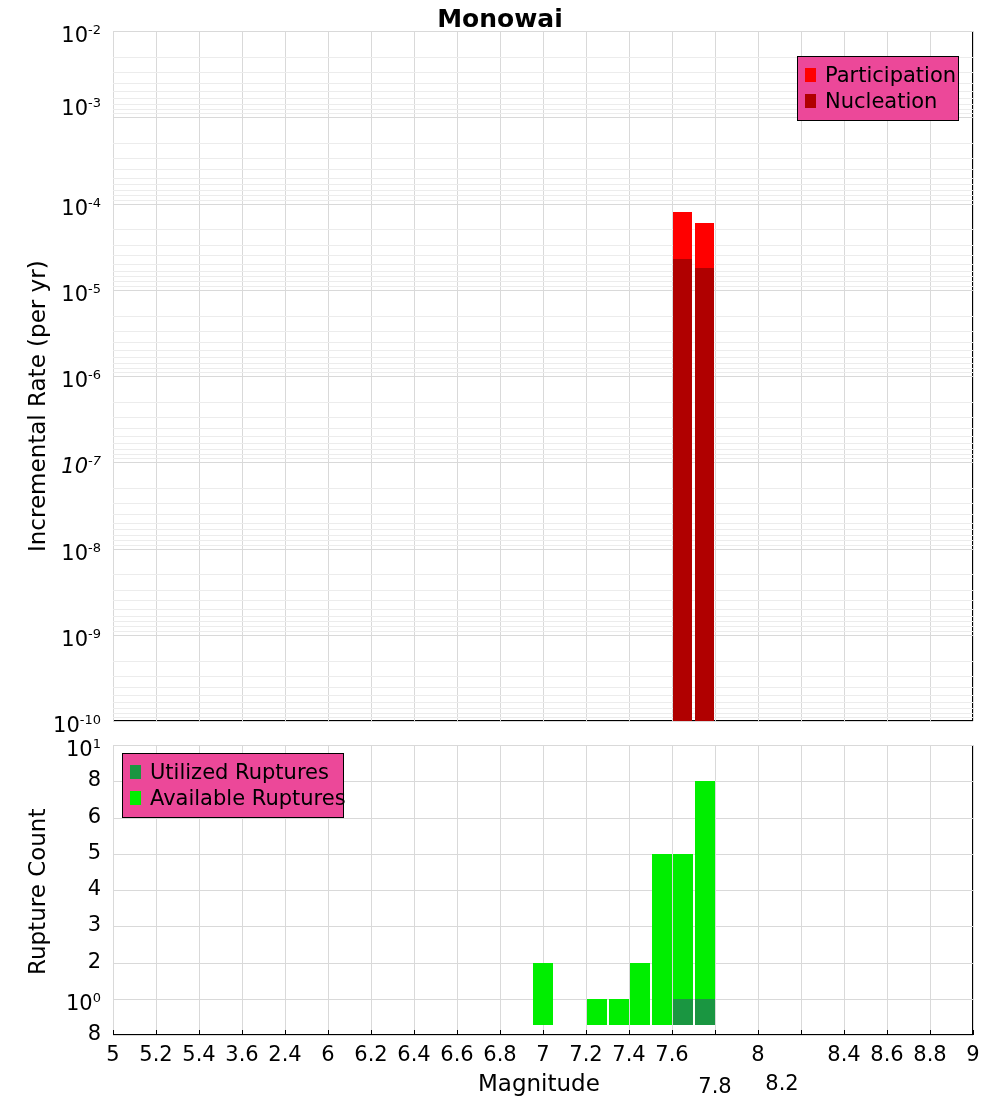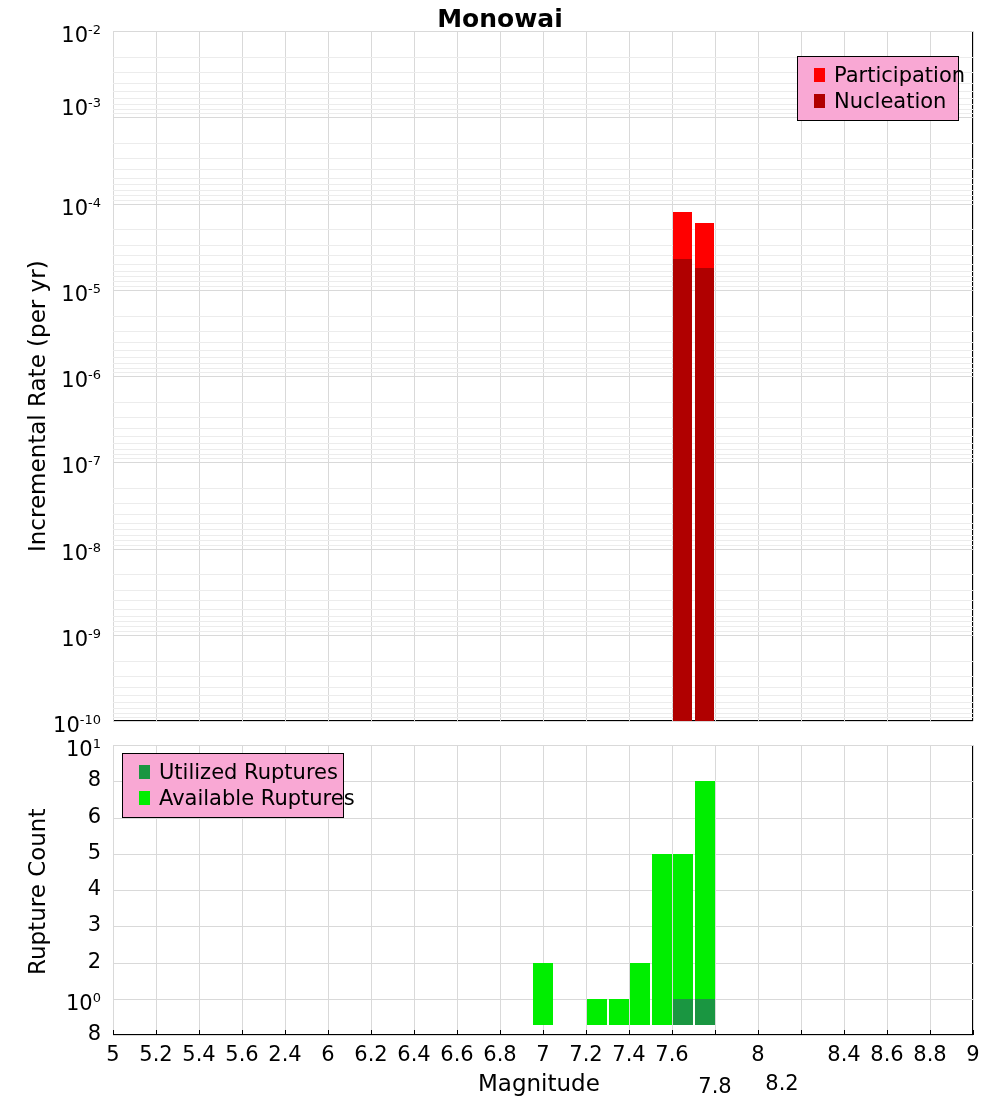--- a/index.html
+++ b/index.html
@@ -55,22 +55,22 @@
     font-weight:bold;
   }
 
   
   .bar{position:absolute;bottom:0;}
 
   
   .legend{
     position:absolute;
     border:1.4px solid #000;
-    background:#f9a8d4;
-    padding:5px 8px 6px 16px;
+    background:#ec4899;
+    padding:5px 8px 6px 7px;
     box-sizing:border-box;
   }
   .legend-row{
     display:flex;
     align-items:center;
     height:26px;
   }
   .legend-swatch{
     width:11px;height:14px;
     margin-right:9px;
@@ -86,21 +86,21 @@
   <div id="chart-title">Monowai</div>
 
   <div class="plot-frame" id="top-plot" style="left:113px;top:31px;width:860px;height:690px;"></div>
 
   <div id="top-yticks">
       <div class="tick-lbl ytick" style="left: 15px; width: 86px; top: 19px;"><span>10</span><sup>-2</sup></div>
       <div class="tick-lbl ytick" style="left: 15px; width: 86px; top: 92px;"><span>10</span><sup>-3</sup></div>
       <div class="tick-lbl ytick" style="left: 15px; width: 86px; top: 191.5px;"><span>10</span><sup>-4</sup></div>
       <div class="tick-lbl ytick" style="left: 15px; width: 86px; top: 277.75px;"><span>10</span><sup>-5</sup></div>
       <div class="tick-lbl ytick" style="left: 15px; width: 86px; top: 364px;"><span>10</span><sup>-6</sup></div>
-      <div class="tick-lbl ytick" style="left: 15px; width: 86px; top: 450.25px;"><span>10</span><sup>-7</sup></div>
+      <div class="tick-lbl ytick" style="left: 15px; width: 86px; top: 450.25px; font-style: italic;"><span>10</span><sup>-7</sup></div>
       <div class="tick-lbl ytick" style="left: 15px; width: 86px; top: 536.5px;"><span>10</span><sup>-8</sup></div>
       <div class="tick-lbl ytick" style="left: 15px; width: 86px; top: 622.75px;"><span>10</span><sup>-9</sup></div>
       <div class="tick-lbl ytick" style="left: 15px; width: 86px; top: 709px;"><span>10</span><sup>-10</sup></div>
     </div>
 
   <div id="top-grid">
       <div class="grid-line grid-v" style="left: 113px; top: 31px; height: 690px;"></div>
       <div class="grid-line grid-v" style="left: 156px; top: 31px; height: 690px;"></div>
       <div class="grid-line grid-v" style="left: 199px; top: 31px; height: 690px;"></div>
       <div class="grid-line grid-v" style="left: 242px; top: 31px; height: 690px;"></div>
@@ -272,21 +272,21 @@
       <div class="bar" style="left: 673px; top: 999px; width: 20px; height: 25.75px; background: rgb(26, 150, 65); bottom: auto; z-index: 2;"></div>
       <div class="bar" style="left: 695px; top: 999px; width: 20px; height: 25.75px; background: rgb(26, 150, 65); bottom: auto; z-index: 2;"></div>
     </div>
   <div id="bot-xticks">
       <div class="tick-lbl xtick" style="left: 83px; width: 60px; top: 1044px;">5</div>
       <div class="tick-mark" style="left: 113px; top: 1030px; width: 1px; height: 5px;"></div>
       <div class="tick-lbl xtick" style="left: 126px; width: 60px; top: 1044px;">5.2</div>
       <div class="tick-mark" style="left: 156px; top: 1030px; width: 1px; height: 5px;"></div>
       <div class="tick-lbl xtick" style="left: 169px; width: 60px; top: 1044px;">5.4</div>
       <div class="tick-mark" style="left: 199px; top: 1030px; width: 1px; height: 5px;"></div>
-      <div class="tick-lbl xtick" style="left: 212px; width: 60px; top: 1044px;">5.6</div>
+      <div class="tick-lbl xtick" style="left: 212px; width: 60px; top: 1044px;">3.6</div>
       <div class="tick-mark" style="left: 242px; top: 1030px; width: 1px; height: 5px;"></div>
       <div class="tick-lbl xtick" style="left: 255px; width: 60px; top: 1044px;">2.4</div>
       <div class="tick-mark" style="left: 285px; top: 1030px; width: 1px; height: 5px;"></div>
       <div class="tick-lbl xtick" style="left: 298px; width: 60px; top: 1044px;">6</div>
       <div class="tick-mark" style="left: 328px; top: 1030px; width: 1px; height: 5px;"></div>
       <div class="tick-lbl xtick" style="left: 341px; width: 60px; top: 1044px;">6.2</div>
       <div class="tick-mark" style="left: 371px; top: 1030px; width: 1px; height: 5px;"></div>
       <div class="tick-lbl xtick" style="left: 384px; width: 60px; top: 1044px;">6.4</div>
       <div class="tick-mark" style="left: 414px; top: 1030px; width: 1px; height: 5px;"></div>
       <div class="tick-lbl xtick" style="left: 427px; width: 60px; top: 1044px;">6.6</div>

